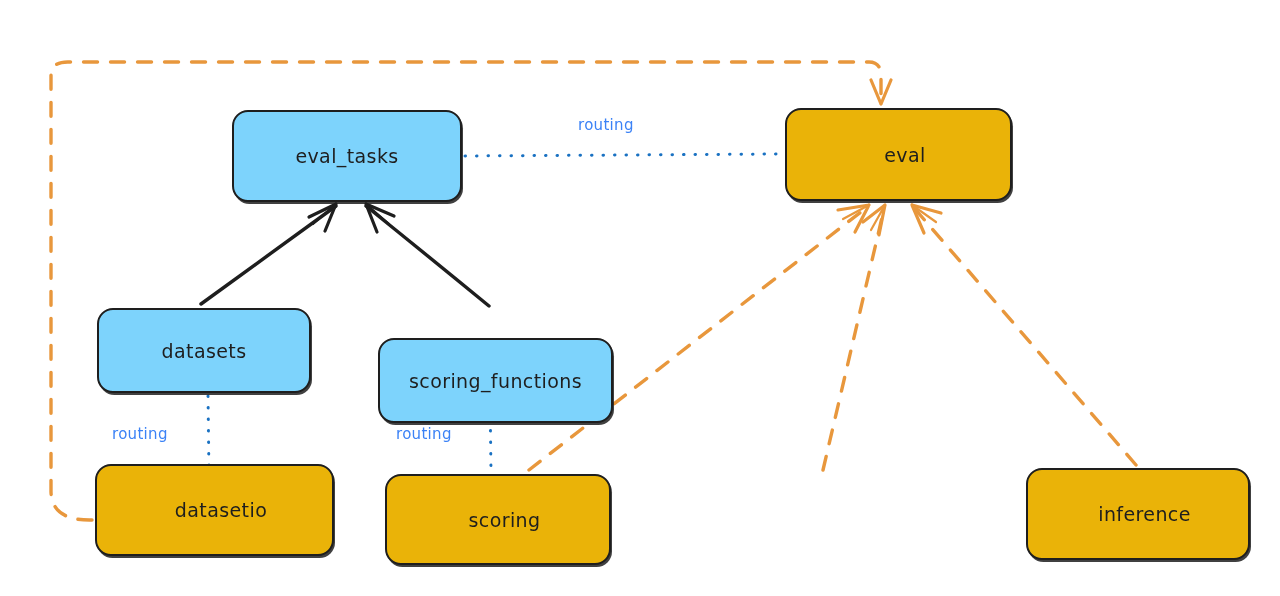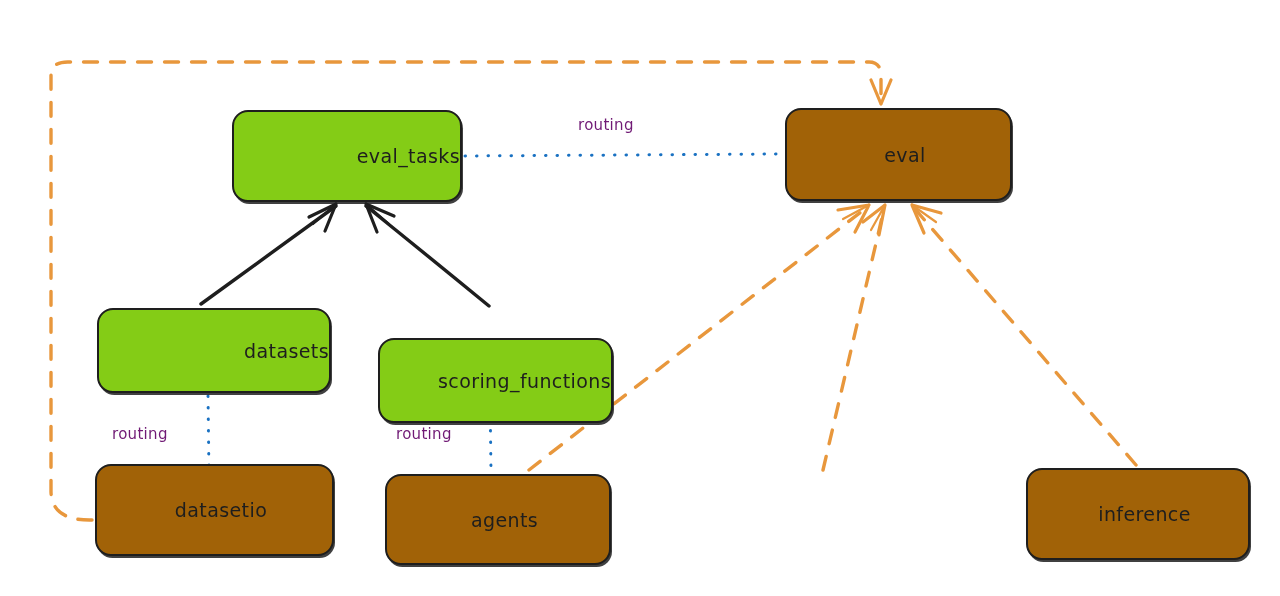--- a/index.html
+++ b/index.html
@@ -36,28 +36,28 @@
     display: flex;
     align-items: center;
     justify-content: center;
     text-align: center;
     font-family: "DejaVu Sans", sans-serif;
     font-size: 19px;
     letter-spacing: 0.4px;
     color: #1e1e1e;
     box-shadow: 1.5px 2.5px 0 -0.5px rgba(30,30,30,0.85);
   }
-  .node.blue { background: #84cc16; justify-content: flex-end; }
-  .node.green { background: #a16207; padding-left: 13px; }
+  .node.blue { background: #7dd3fc; }
+  .node.green { background: #eab308; padding-left: 13px; }
 
   .edge-label {
     position: absolute;
     font-family: "DejaVu Sans", sans-serif;
     font-size: 15px;
-    color: #701a75;
+    color: #3b82f6;
     white-space: nowrap;
     letter-spacing: 0.3px;
   }
 </style>
 </head>
 <body>
 
 <div id="canvas">
 
   <svg id="edges" viewBox="0 0 1280 596" width="1280" height="596" xmlns="http://www.w3.org/2000/svg">
@@ -111,34 +111,34 @@
   </svg>
 
   <div class="node blue" style="left:232px; top:110px; width:230px; height:92px;">
     <span>eval_tasks</span>
   </div>
 
   <div class="node green" style="left:785px; top:108px; width:227px; height:93px;">
     <span>eval</span>
   </div>
 
-  <div class="node blue" style="left:97px; top:308px; width:234px; height:85px;">
+  <div class="node blue" style="left:97px; top:308px; width:214px; height:85px;">
     <span>datasets</span>
   </div>
 
   <div class="node blue" style="left:378px; top:308px; width:235px; height:85px;margin-top:30px;">
     <span>scoring_functions</span>
   </div>
 
   <div class="node green" style="left:95px; top:464px; width:239px; height:92px;">
     <span>datasetio</span>
   </div>
 
   <div class="node green" style="left:385px; top:474px; width:226px; height:91px;">
-    <span>agents</span>
+    <span>scoring</span>
   </div>
 
 
   <div class="node green" style="left:1026px; top:468px; width:224px; height:92px;">
     <span>inference</span>
   </div>
 
   <div class="edge-label" style="left:578px; top:116px;">routing</div>
 
   <div class="edge-label" style="left:112px; top:425px;">routing</div>

